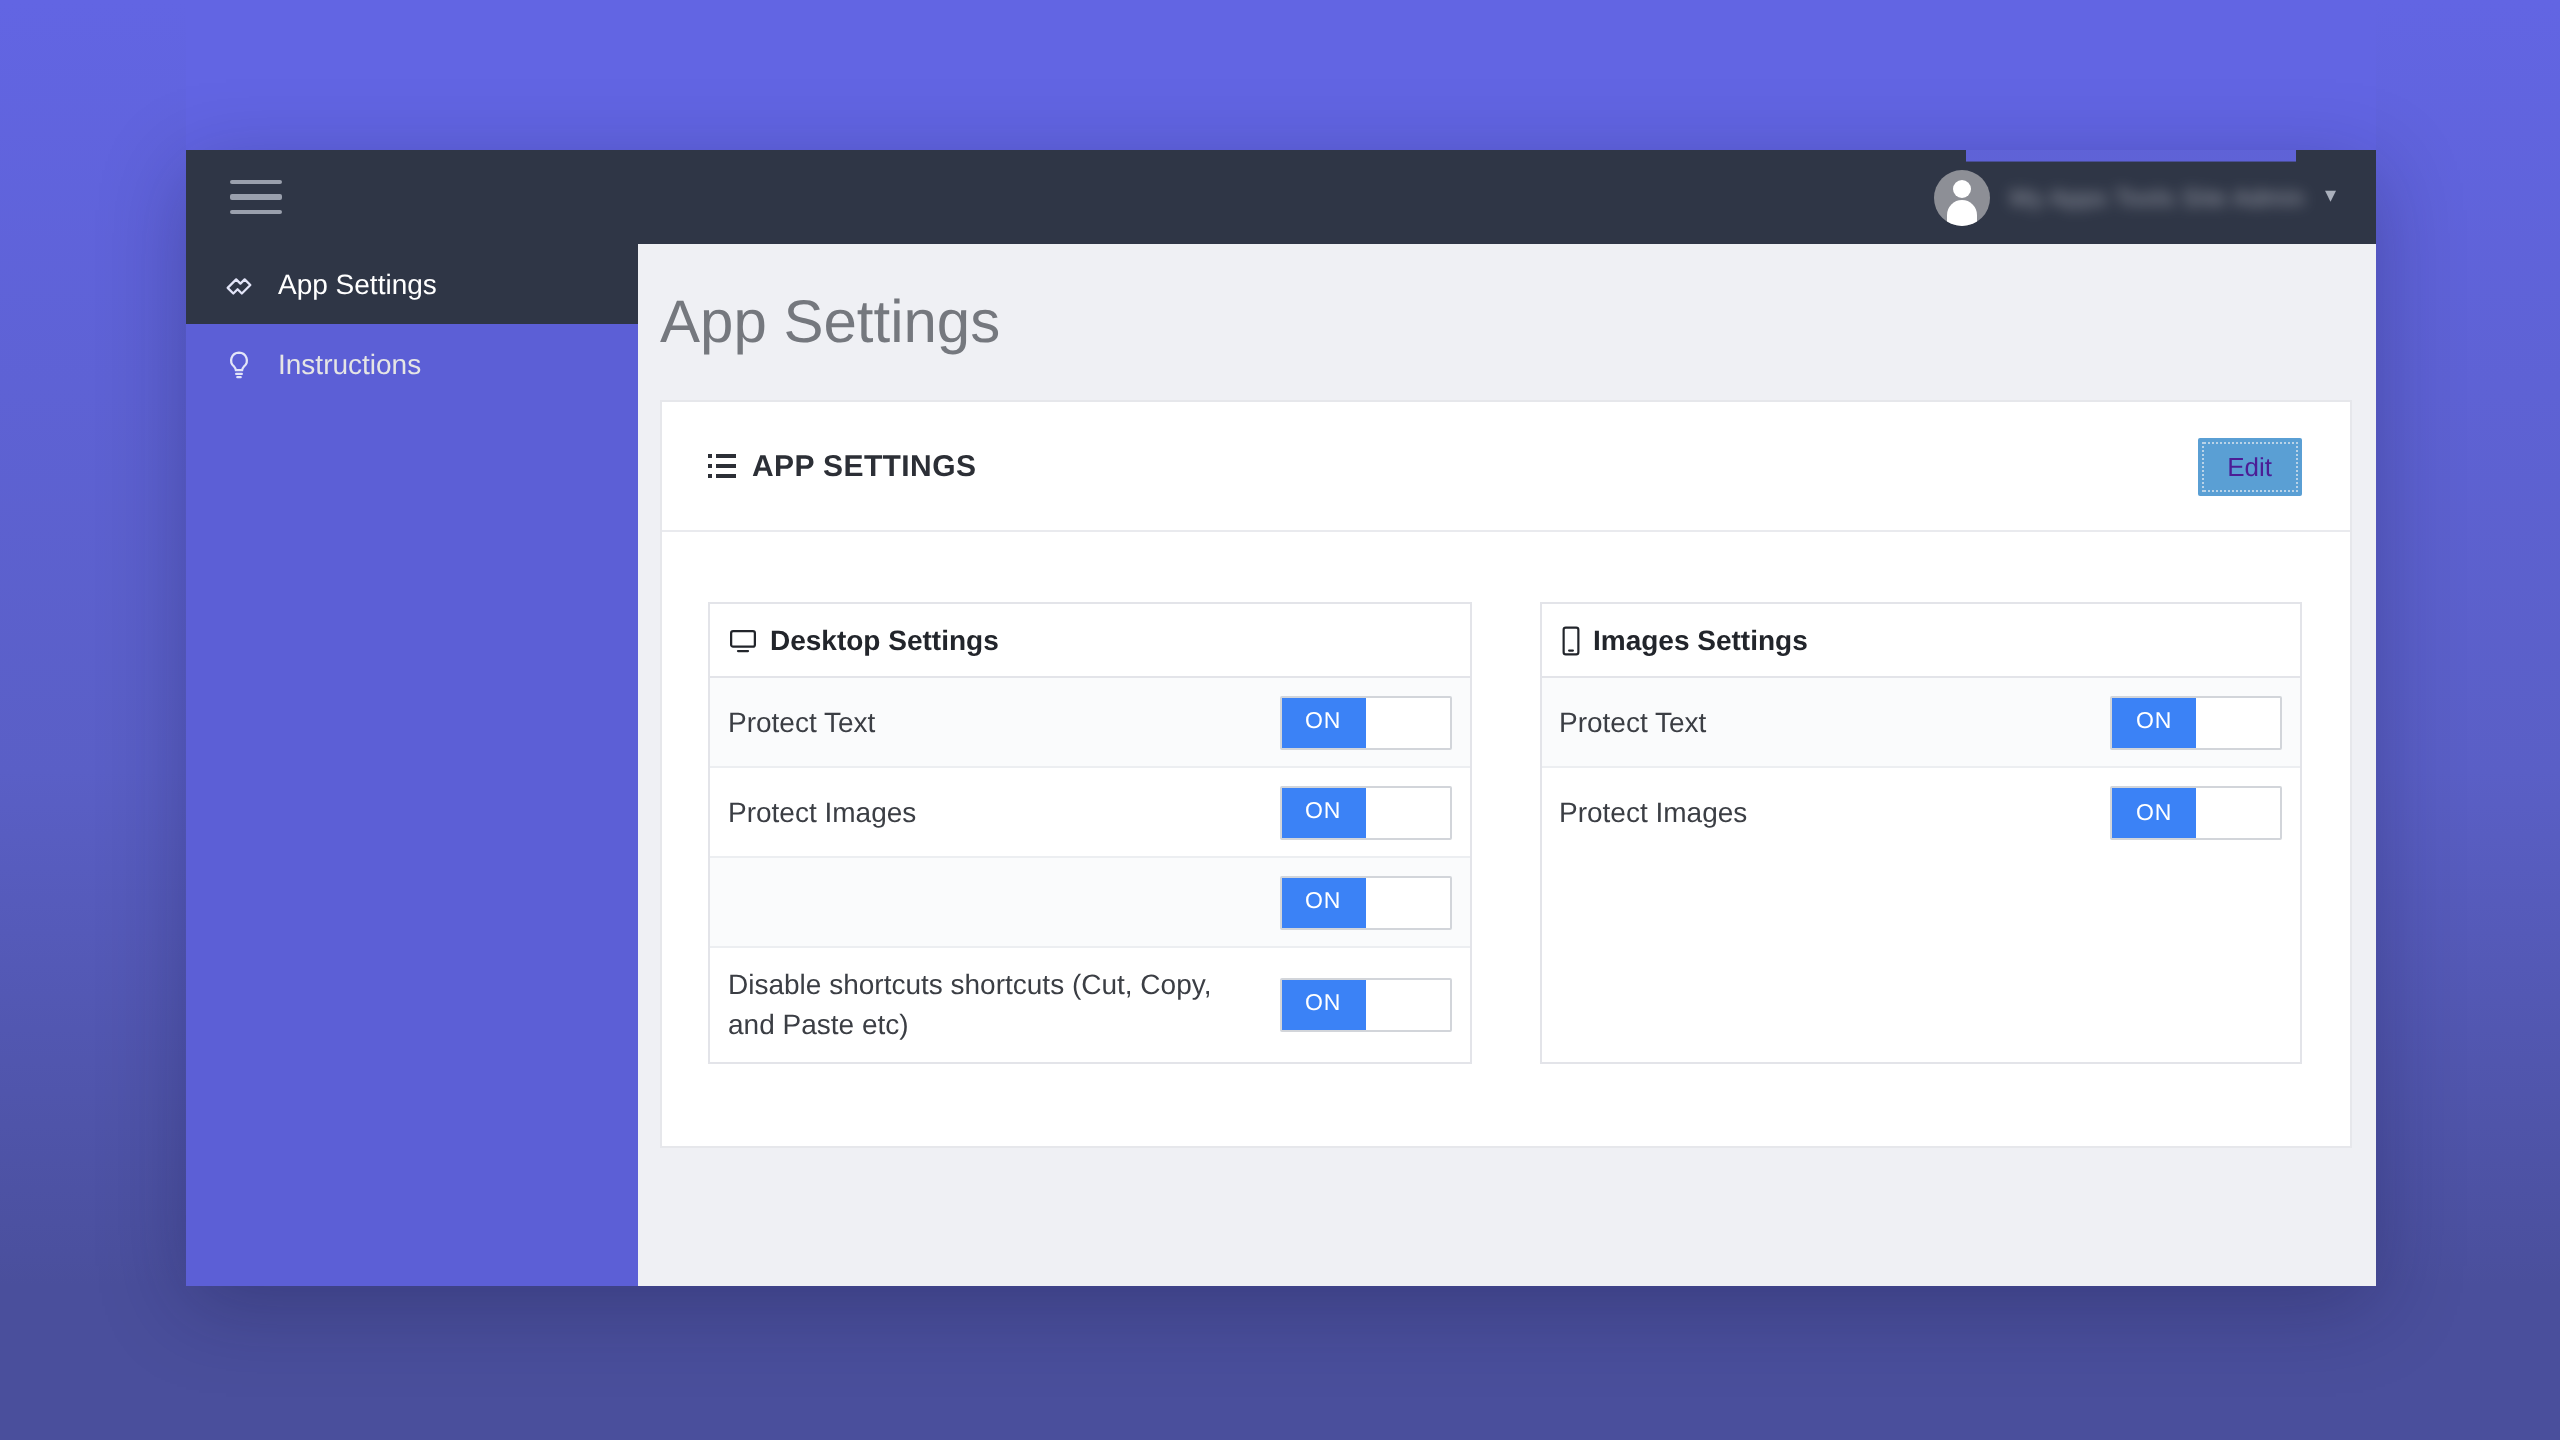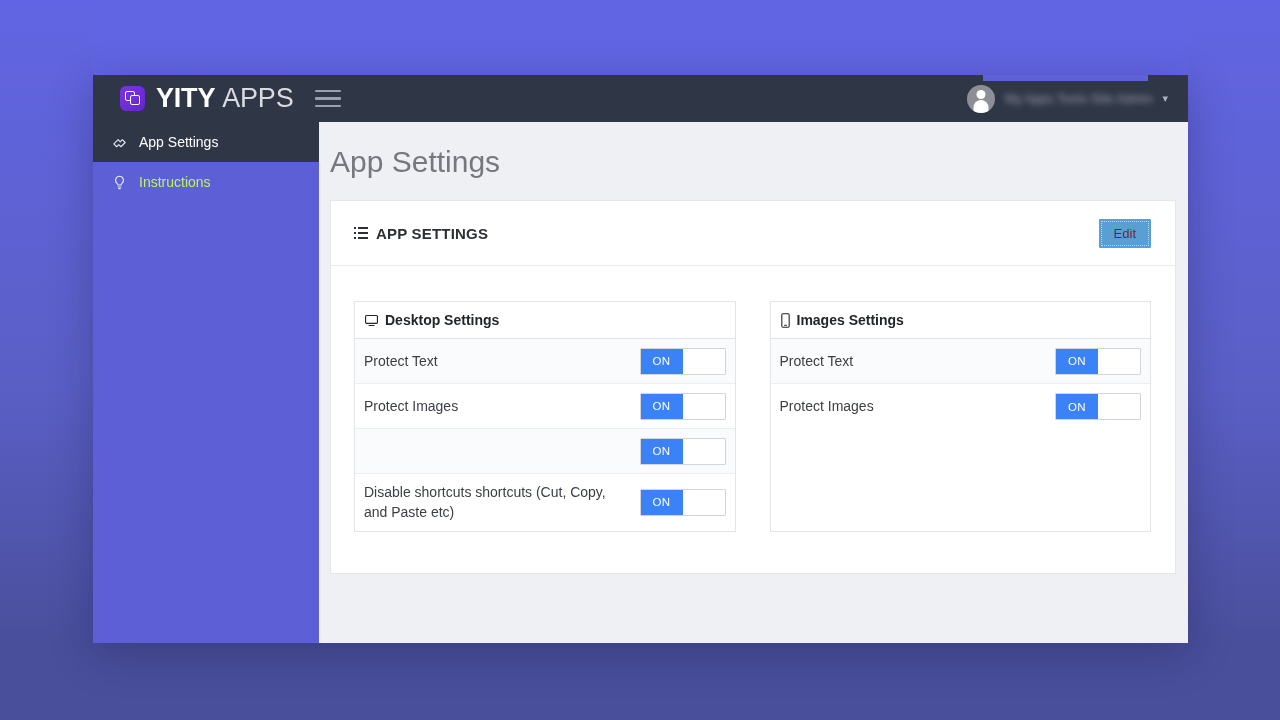--- a/index.html
+++ b/index.html
@@ -196,21 +196,21 @@
     left: 0; top: 47px;
     width: 226px;
     height: 521px;
     background: #5c5fd6;
   }
   .side-item {
     height: 40px;
     display: flex;
     align-items: center;
     padding-left: 18px;
-    color: #bef264;
+    color: #e5e5e5;
     font-size: 14px;
     cursor: pointer;
   }
   .side-item.active {
     background: #2f3646;
     color: #ffffff;
   }
   .side-icon {
     width: 22px;
     display: flex;
@@ -280,21 +280,21 @@
     content: "";
     position: absolute;
     left: -4px; top: 0;
     width: 2px; height: 2px;
     background: #2c2f36;
   }
 
   .btn-edit {
     margin-left: auto;
     background: #5a9fd4;
-    color: #7f1d1d;
+    color: #4c1d95;
     border: none;
     font-size: 13px;
     font-family: "Liberation Sans", sans-serif;
     padding: 7px 15px;
     cursor: pointer;
     outline: 1px dotted #b9d3e8;
     outline-offset: -3px;
     border-radius: 1px;
   }
 
@@ -378,29 +378,20 @@
 
 <div class="backdrop-top-shade"></div>
 <div class="backdrop-left-shade"></div>
 <div class="backdrop-right-shade"></div>
 <div class="backdrop-bottom"></div>
 
 <div class="app-window">
 
   <div class="navbar">
 
-    <div class="brand">
-      <div class="brand-logo">
-        <div class="sq-a"></div>
-        <div class="sq-b"></div>
-      </div>
-      <div class="brand-text">
-        <span class="brand-strong">YITY</span><span class="brand-light">APPS</span>
-      </div>
-    </div>
 
     <div class="hamburger">
       <span></span>
         <span></span>
         <span></span>
     </div>
 
     <div class="nav-right">
       <div class="avatar"></div>
       <div class="user-menu">

